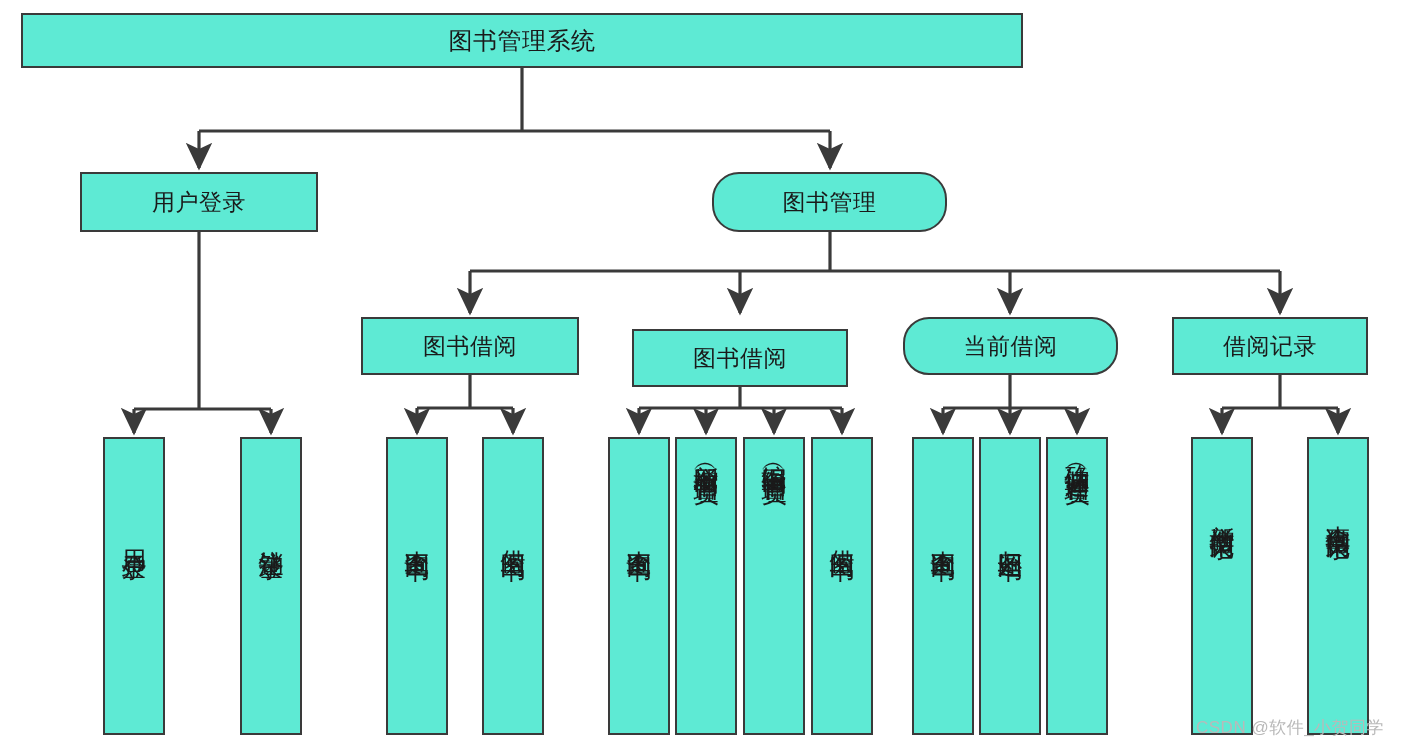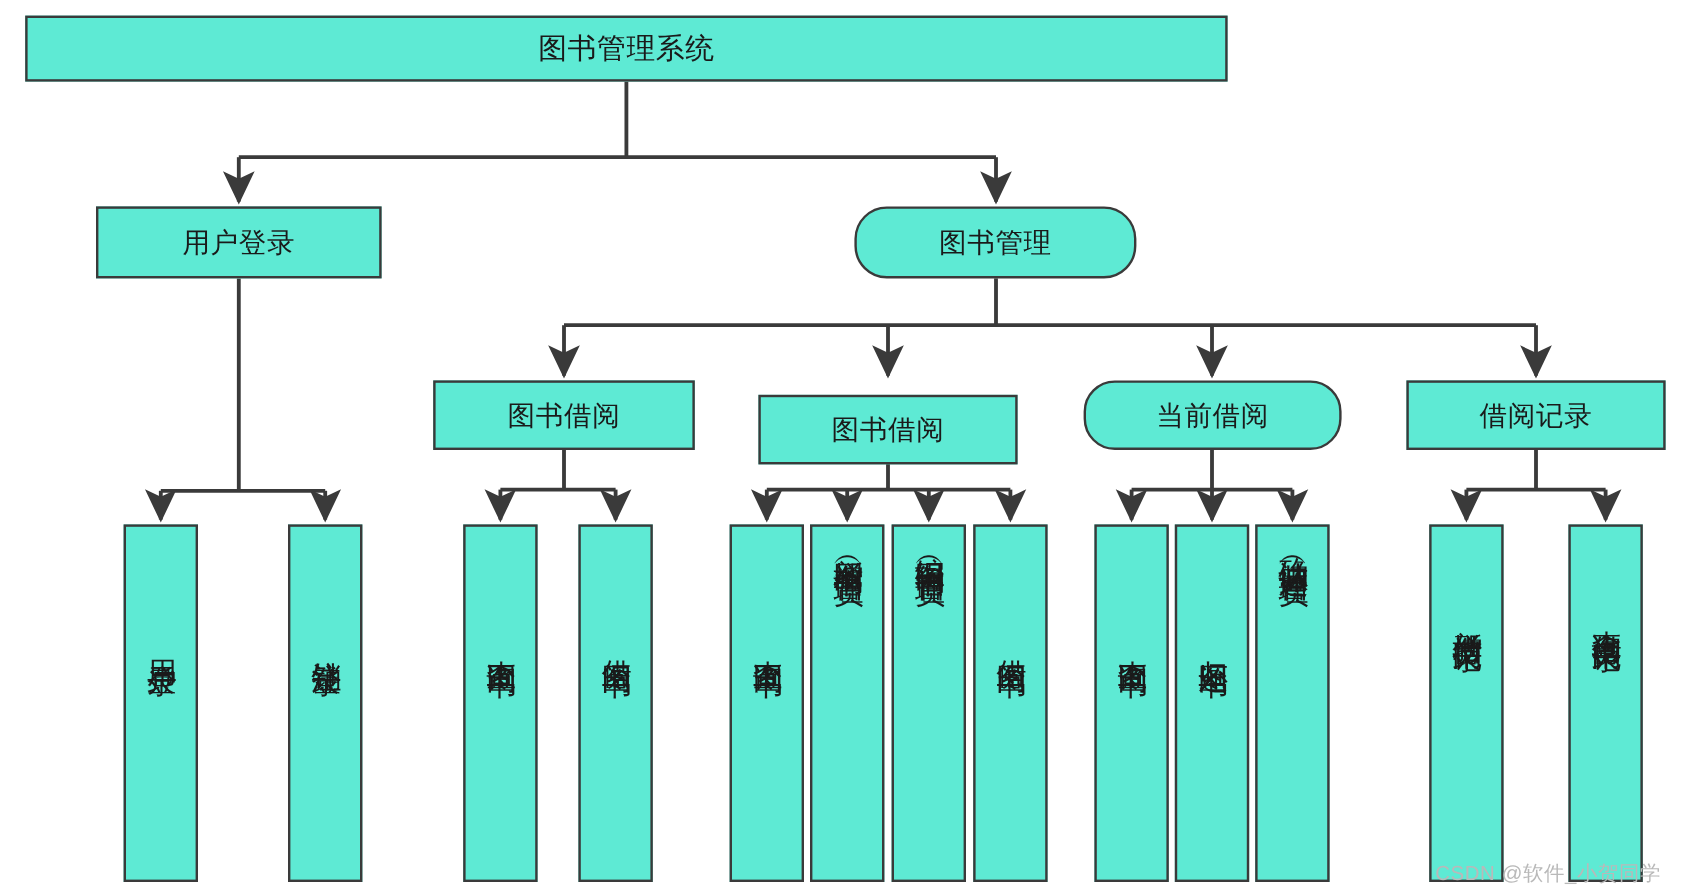--- a/index.html
+++ b/index.html
@@ -152,21 +152,21 @@
   </div>
 
   <div class="node horiz" style="left:632px; top:317px; width:216px; height:58px;margin-top:12px;">
     <span class="lbl">图书借阅</span>
   </div>
 
   <div class="node horiz" style="left:903px; top:317px; width:215px; height:58px;border-radius:26px;">
     <span class="lbl">当前借阅</span>
   </div>
 
-  <div class="node horiz" style="left:1172px; top:317px; width:216px; height:58px;">
+  <div class="node horiz" style="left:1172px; top:317px; width:196px; height:58px;">
     <span class="lbl">借阅记录</span>
   </div>
 
   <div class="node vert midshort" style="left:103px; top:437px; width:62px; height:298px;">
     <span class="lbl">用户登录</span>
   </div>
 
   <div class="node vert midshort" style="left:240px; top:437px; width:62px; height:298px;">
     <span class="lbl">注销登录</span>
   </div>

